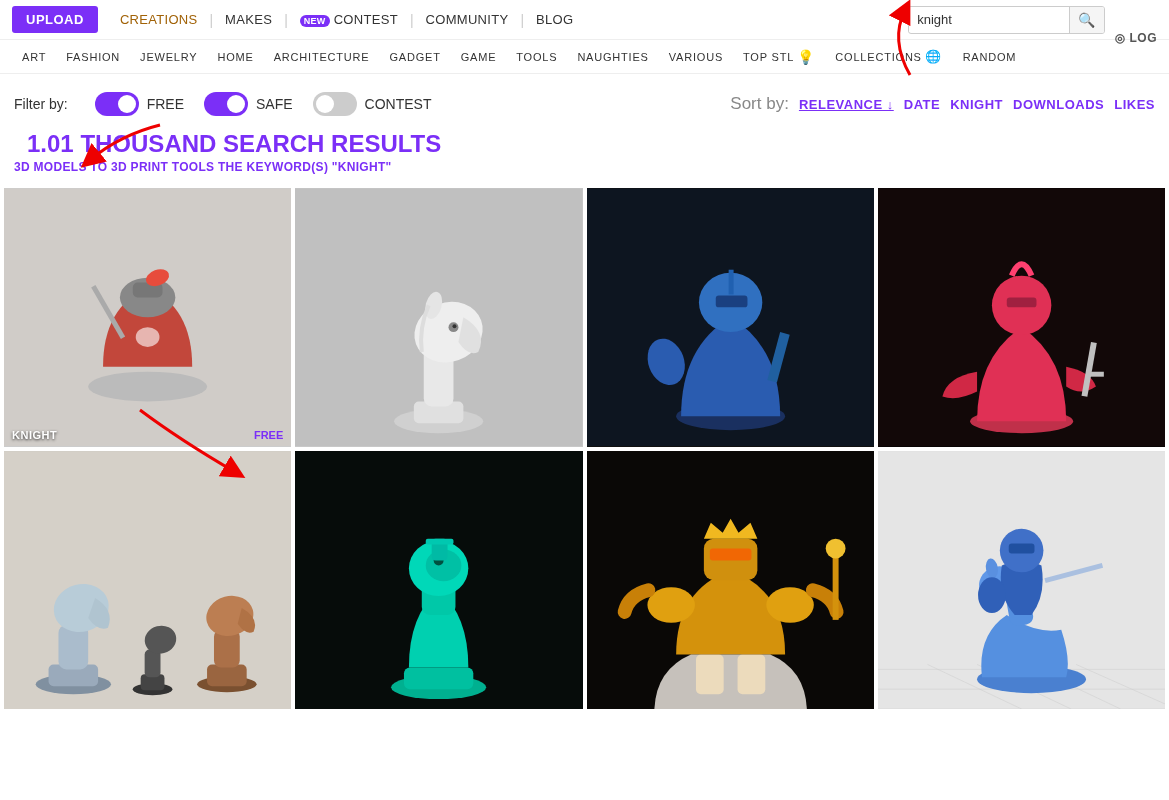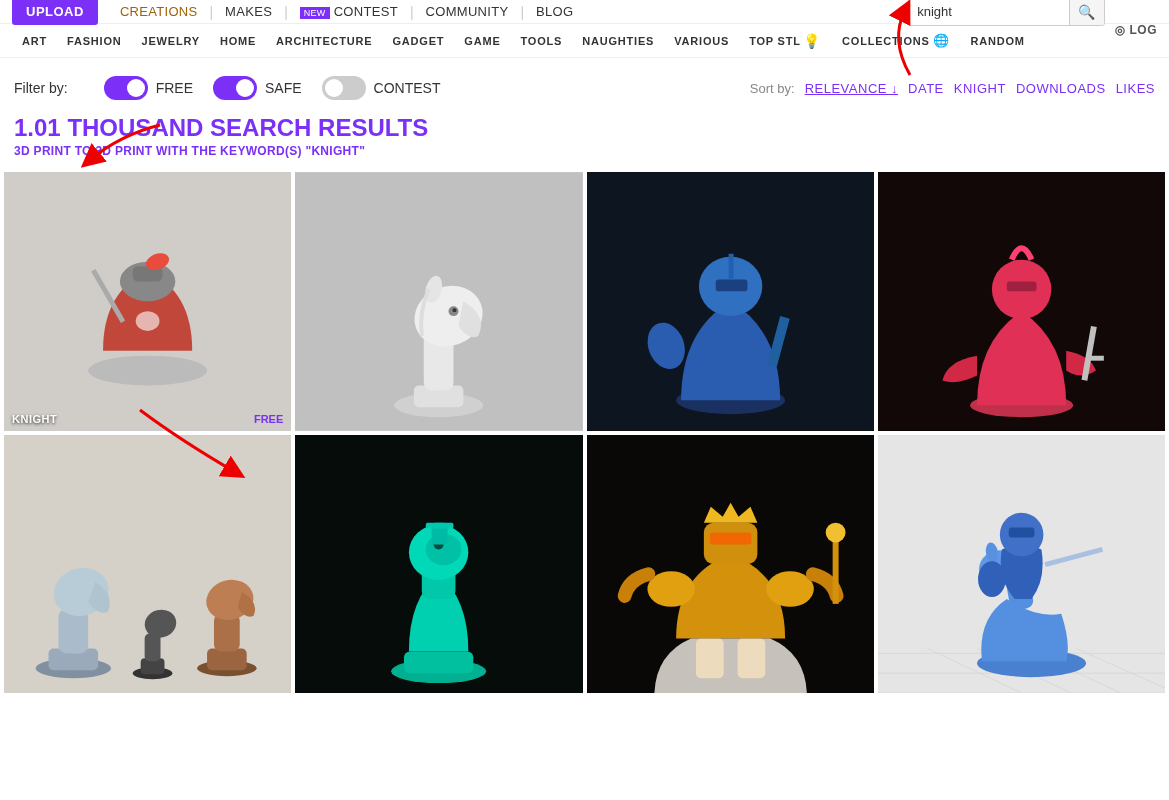--- a/index.html
+++ b/index.html
@@ -5,21 +5,21 @@
     * { box-sizing: border-box; margin: 0; padding: 0; }
     body { font-family: Arial, sans-serif; background: #fff; overflow-x: hidden; }
 
     
     .top-nav {
       display: flex;
       align-items: center;
       background: #fff;
       border-bottom: 1px solid #eee;
       padding: 0 12px;
-      height: 24px;
+      height: 40px;
       gap: 0;
     }
     .upload-btn {
       background: #7b2ff7;
       color: #fff;
       font-weight: bold;
       font-size: 13px;
       padding: 6px 14px;
       border: none;
       cursor: pointer;
@@ -45,23 +45,23 @@
     .nav-link.active { color: #a16207; }
     .nav-separator {
       color: #ccc;
       font-size: 14px;
     }
     .nav-badge {
       background: #7b2ff7;
       color: #fff;
       font-size: 9px;
       padding: 1px 4px;
-      border-radius: 0;
+      border-radius: 6px;
       margin-right: 4px;
-      font-weight: normal;
+      font-weight: bold;
     }
     .search-area {
       display: flex;
       align-items: center;
       margin-left: auto;
       gap: 10px;
     }
     .search-box {
       display: flex;
       align-items: center;
@@ -105,21 +105,21 @@
       height: 34px;
       gap: 0;
       overflow: hidden;
     }
     .sub-nav-link {
       font-size: 11px;
       color: #333;
       text-decoration: none;
       padding: 0 10px;
       cursor: pointer;
-      font-weight: 700;
+      font-weight: 400;
       letter-spacing: 0.8px;
       text-transform: uppercase;
       white-space: nowrap;
     }
     .top-stl {
       display: flex;
       align-items: center;
       gap: 3px;
     }
     .lightbulb-icon { color: #f0c000; font-size: 14px; }
@@ -129,21 +129,21 @@
     .filter-bar {
       display: flex;
       align-items: center;
       padding: 18px 14px 10px 14px;
       gap: 20px;
     }
     .filter-label {
       font-size: 14px;
       color: #333;
       font-weight: 500;
-      margin-right: 16px;
+      margin-right: 7px;
     }
     .toggle-group {
       display: flex;
       align-items: center;
       gap: 8px;
     }
     .toggle {
       position: relative;
       display: inline-block;
       width: 44px;
@@ -175,42 +175,43 @@
       color: #333;
       font-weight: 500;
     }
     .sort-area {
       margin-left: auto;
       display: flex;
       align-items: center;
       gap: 10px;
     }
     .sort-label {
-      font-size: 13px;
+      font-size: 17px;
       color: #888;
     }
     .sort-option {
       font-size: 13px;
       color: #7b2ff7;
-      font-weight: normal;
+      font-weight: bold;
       cursor: pointer;
       letter-spacing: 0.5px;
     }
     .sort-option.active {
       text-decoration: underline;
     }
 
     
     .results-header {
       padding: 4px 14px 10px 14px;
     }
     .results-count {
       font-size: 24px;
       color: #7b2ff7;
       font-weight: bold;
+      margin-left: 13px;
     }
     .results-subtitle {
       font-size: 12px;
       color: #7b2ff7;
       font-weight: bold;
       letter-spacing: 0.3px;
       margin-top: 2px;
     }
 
     
@@ -360,21 +361,21 @@
     <defs>
       <marker id="arrowhead2" markerWidth="8" markerHeight="8" refX="4" refY="4" orient="auto">
         <polygon points="0 0, 8 4, 0 8" fill="#e00"></polygon>
       </marker>
     </defs>
     <path d="M 100 10 Q 60 20 30 45" stroke="#e00" stroke-width="3" fill="none" marker-end="url(#arrowhead2)"></path>
   </svg>
 
   <div class="results-header">
     <div class="results-count">1.01 THOUSAND SEARCH RESULTS</div>
-    <div class="results-subtitle">3D PRINT TO 3D PRINT WITH THE KEYWORD(S) "KNIGHT"</div>
+    <div class="results-subtitle">3D MODELS TO 3D PRINT TOOLS THE KEYWORD(S) "KNIGHT"</div>
   </div>
 
   <div class="grid">
 
     <div class="grid-item" style="background:#ccc;position:relative;">
       <svg width="100%" height="100%" viewBox="0 0 290 260" xmlns="http://www.w3.org/2000/svg">
         <rect width="290" height="260" fill="#d0ccc8"></rect>
 
         <ellipse cx="145" cy="200" rx="60" ry="15" fill="#bbb"></ellipse>
 

